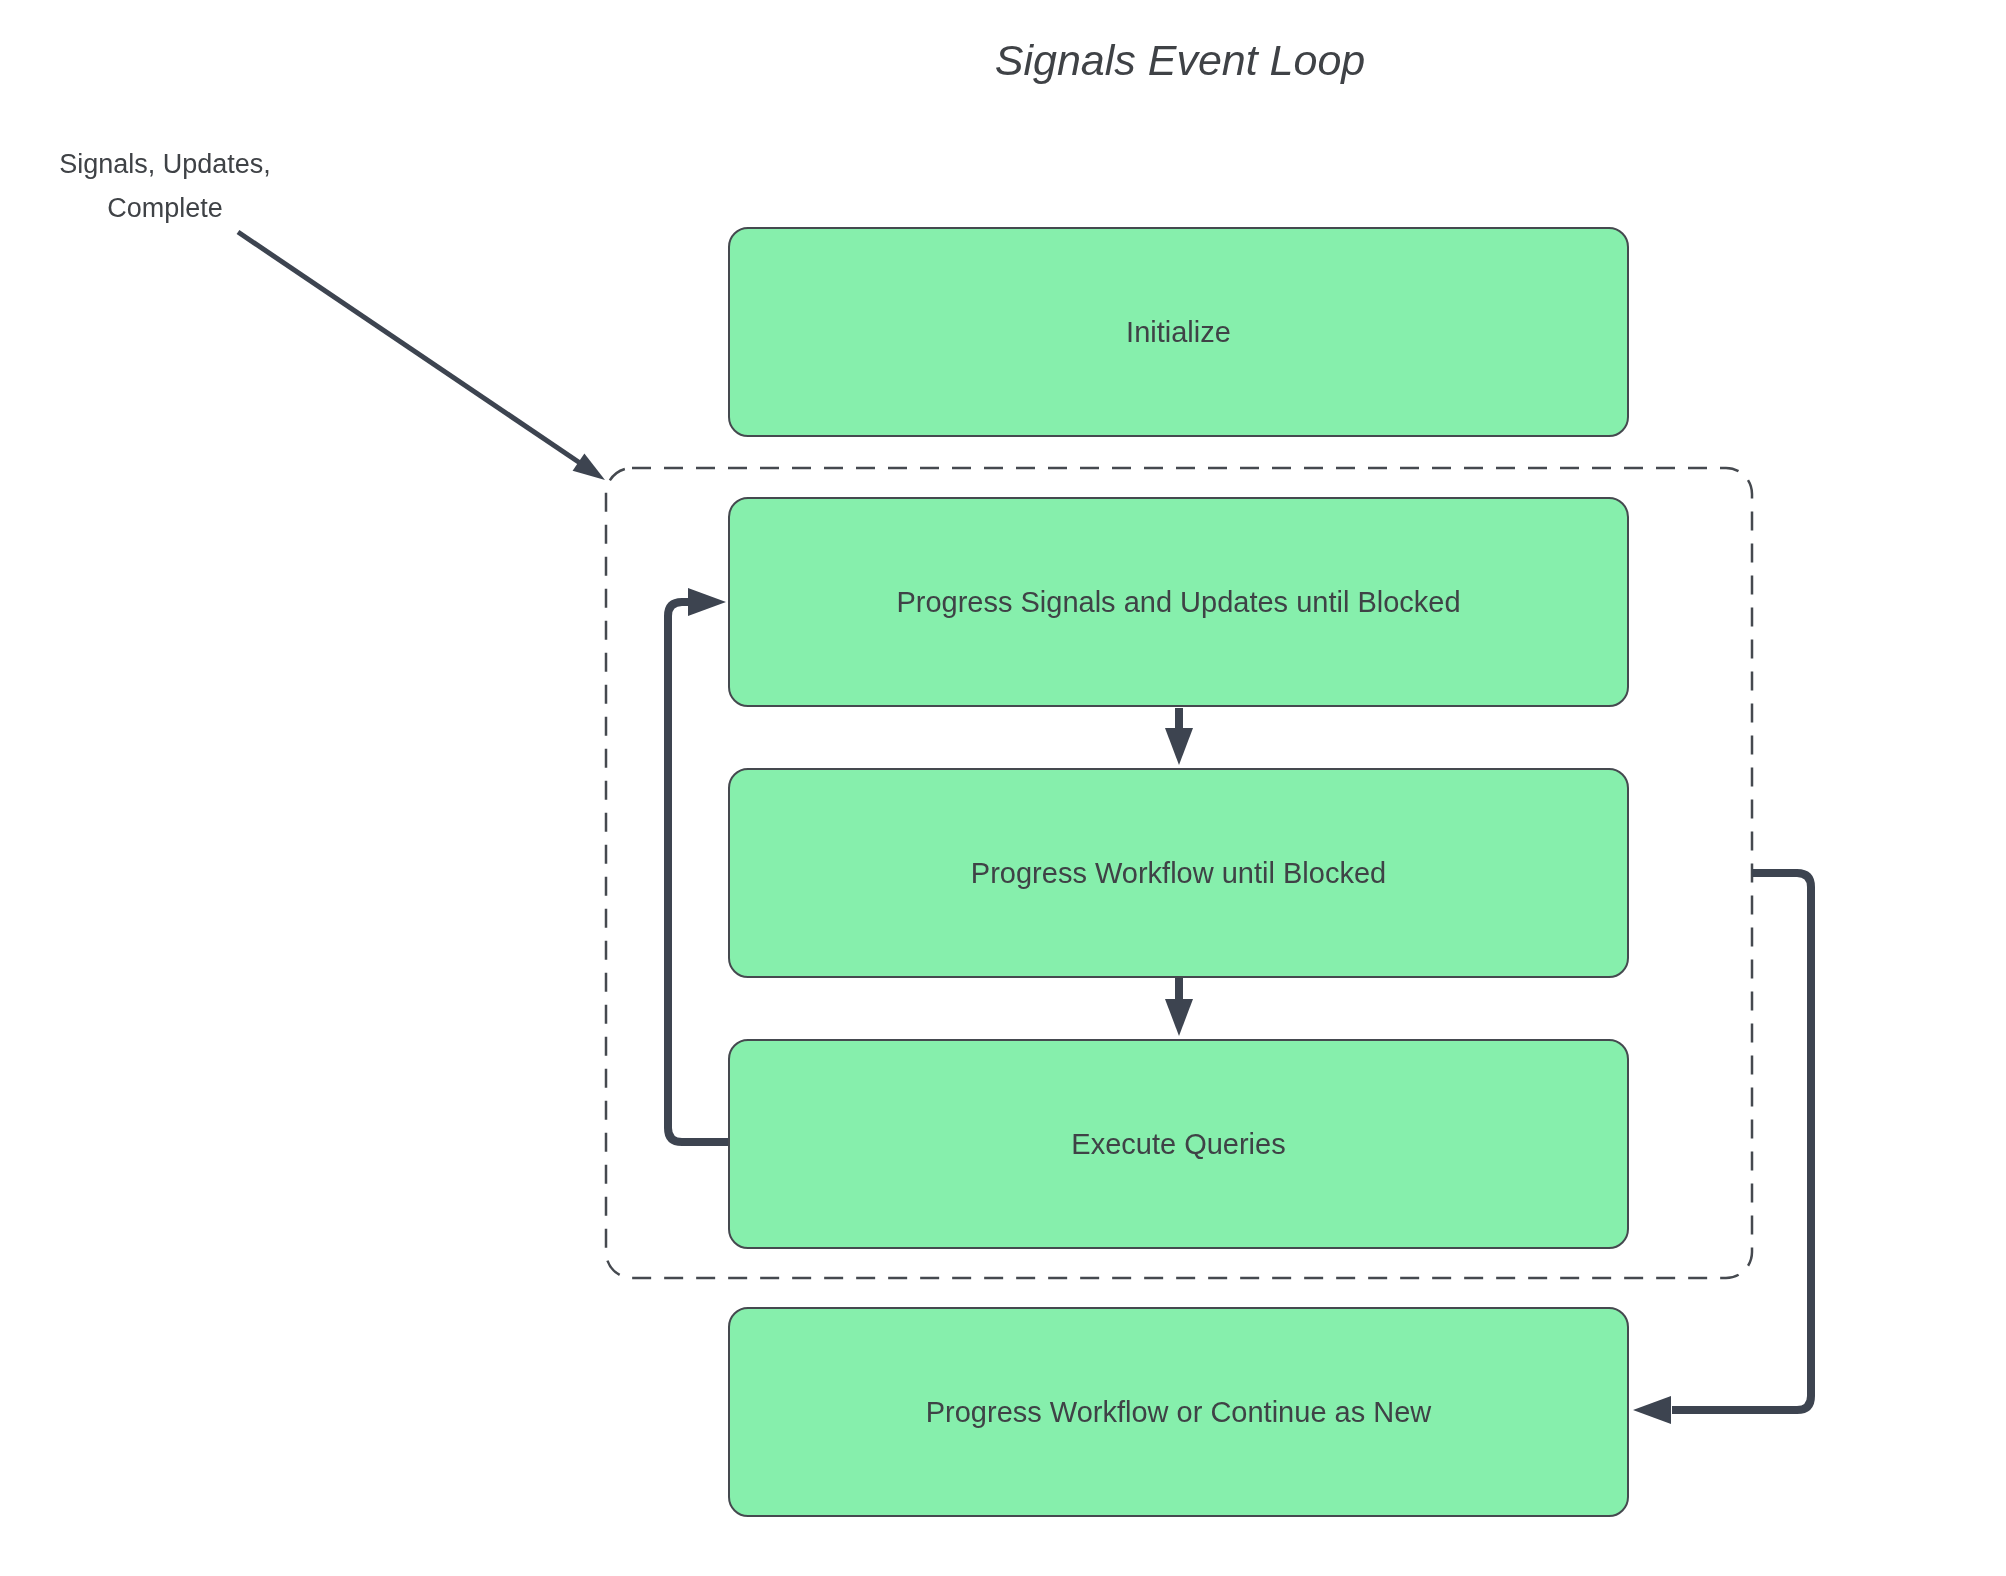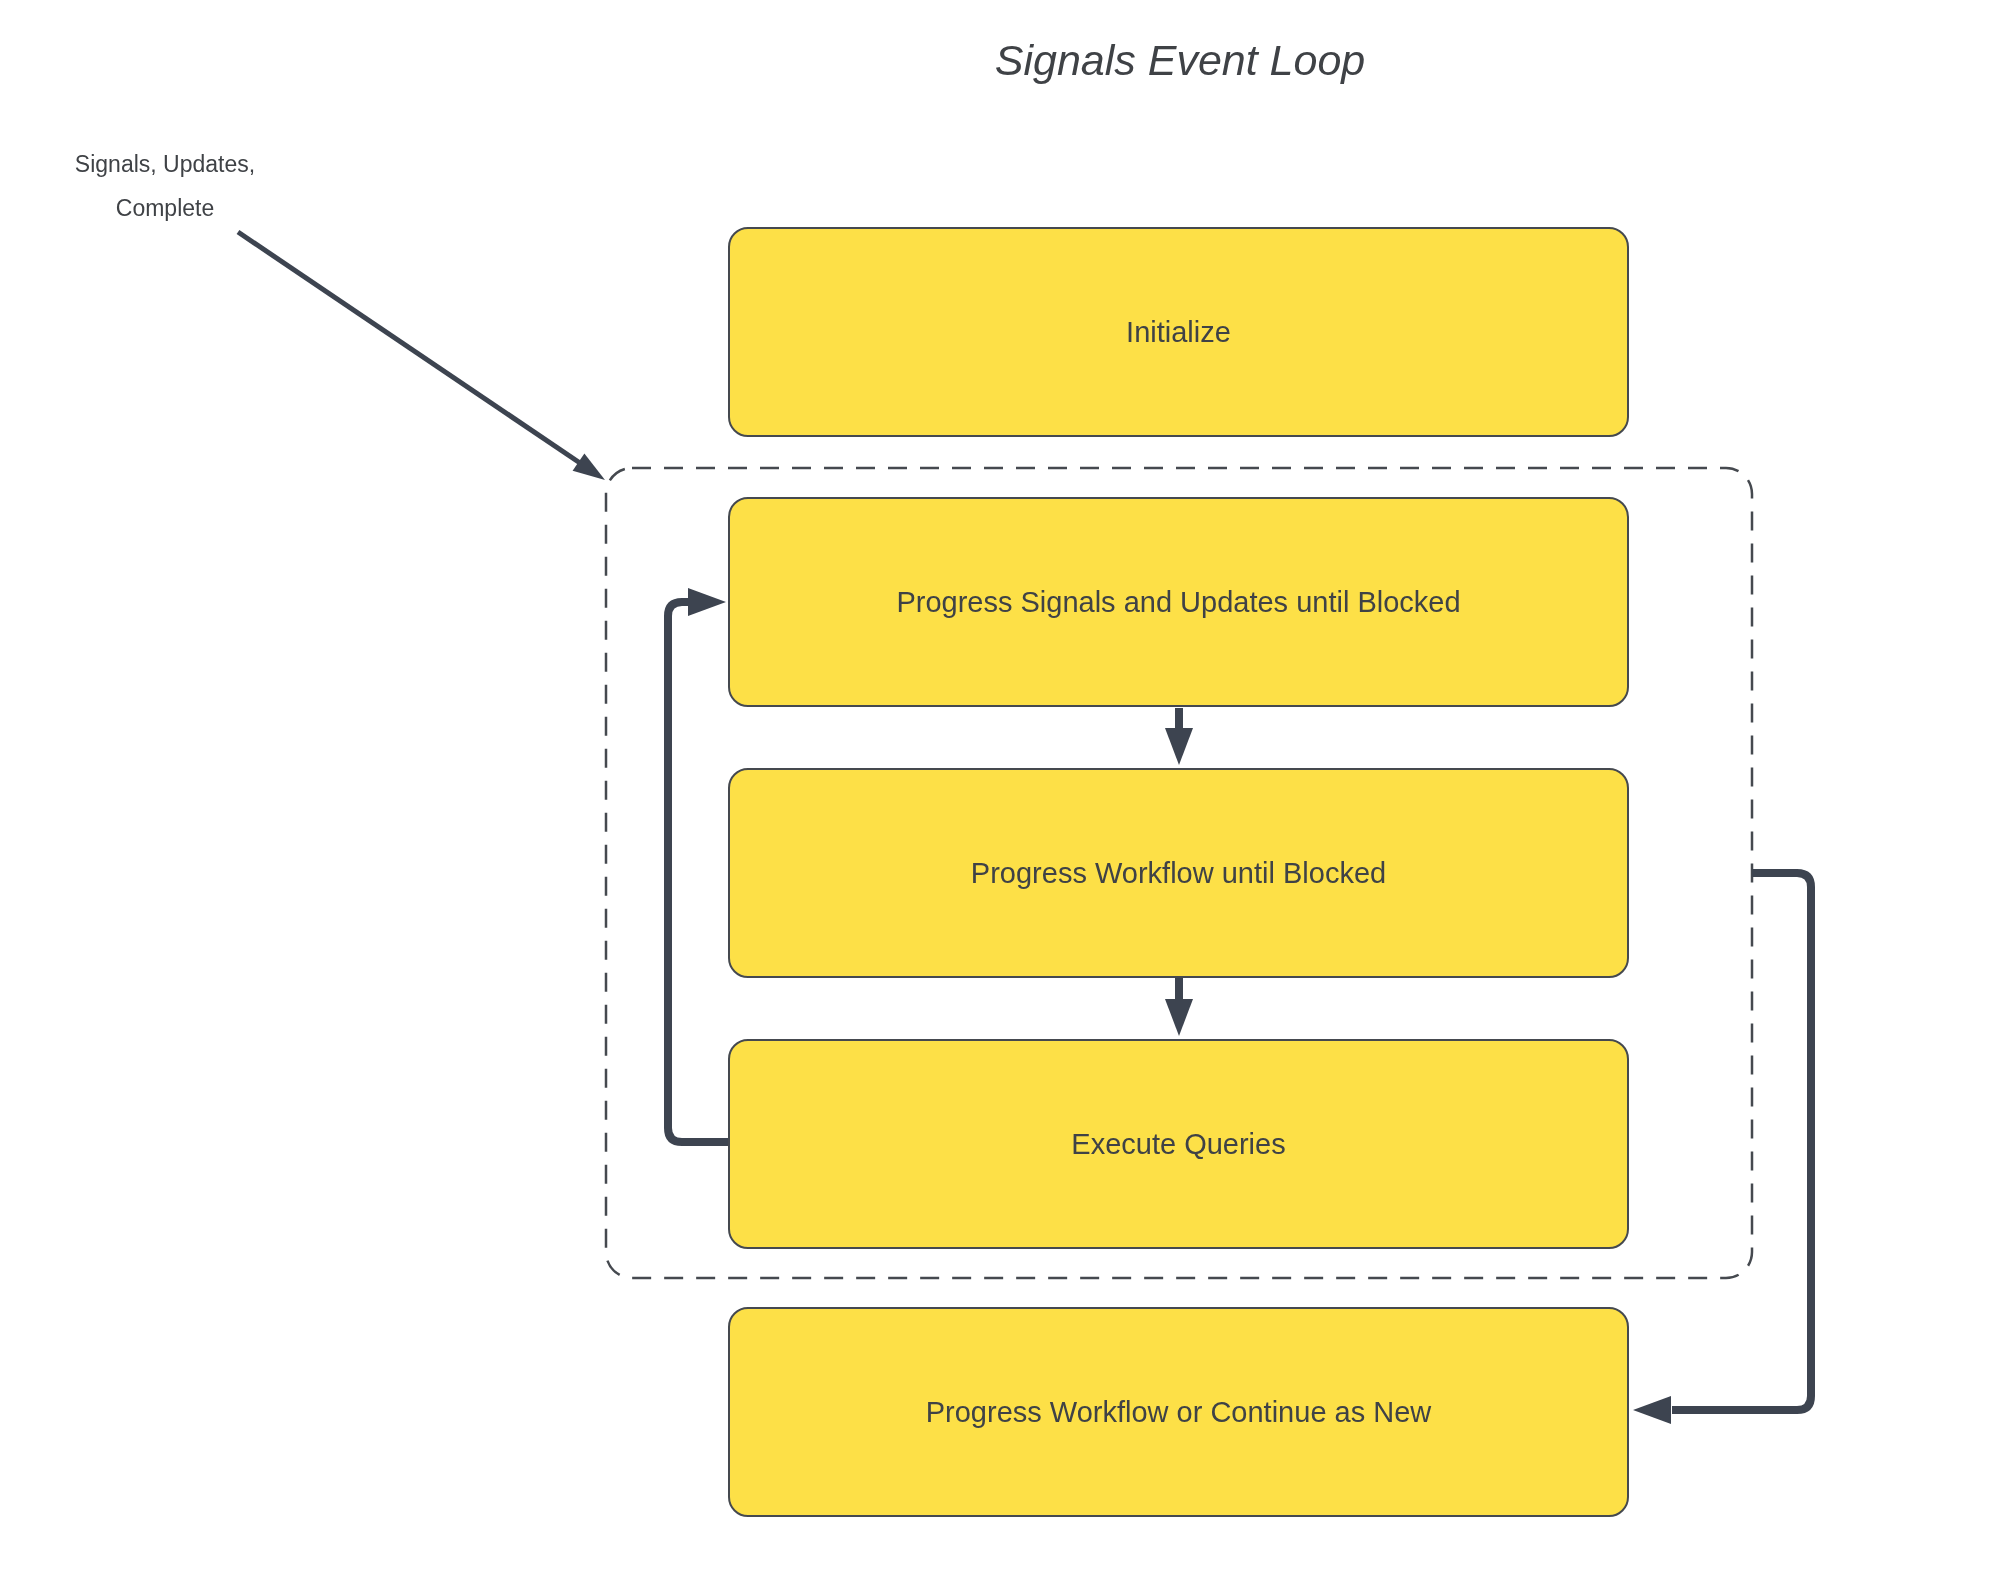--- a/index.html
+++ b/index.html
@@ -23,33 +23,33 @@
     font-size: 43px;
     font-style: italic;
     color: var(--text, #3f4246);
     white-space: nowrap;
   }
   .external-label {
     position: absolute;
     left: 165px;
     top: 142px;
     transform: translateX(-50%);
-    font-size: 23px;
+    font-size: 27px;
     line-height: 44px;
     text-align: center;
     color: var(--text, #3f4246);
     white-space: nowrap;
   }
   .node {
     position: absolute;
     left: 728px;
     width: 901px;
     height: 210px;
     box-sizing: border-box;
-    background: #fde047;
+    background: #86efac;
     border: 2px solid var(--border, #45494f);
     border-radius: 20px;
     display: flex;
     align-items: center;
     justify-content: center;
     font-size: 29px;
     color: var(--text, #3f4246);
     text-align: center;
   }
   .node-initialize        { top: 227px; }

